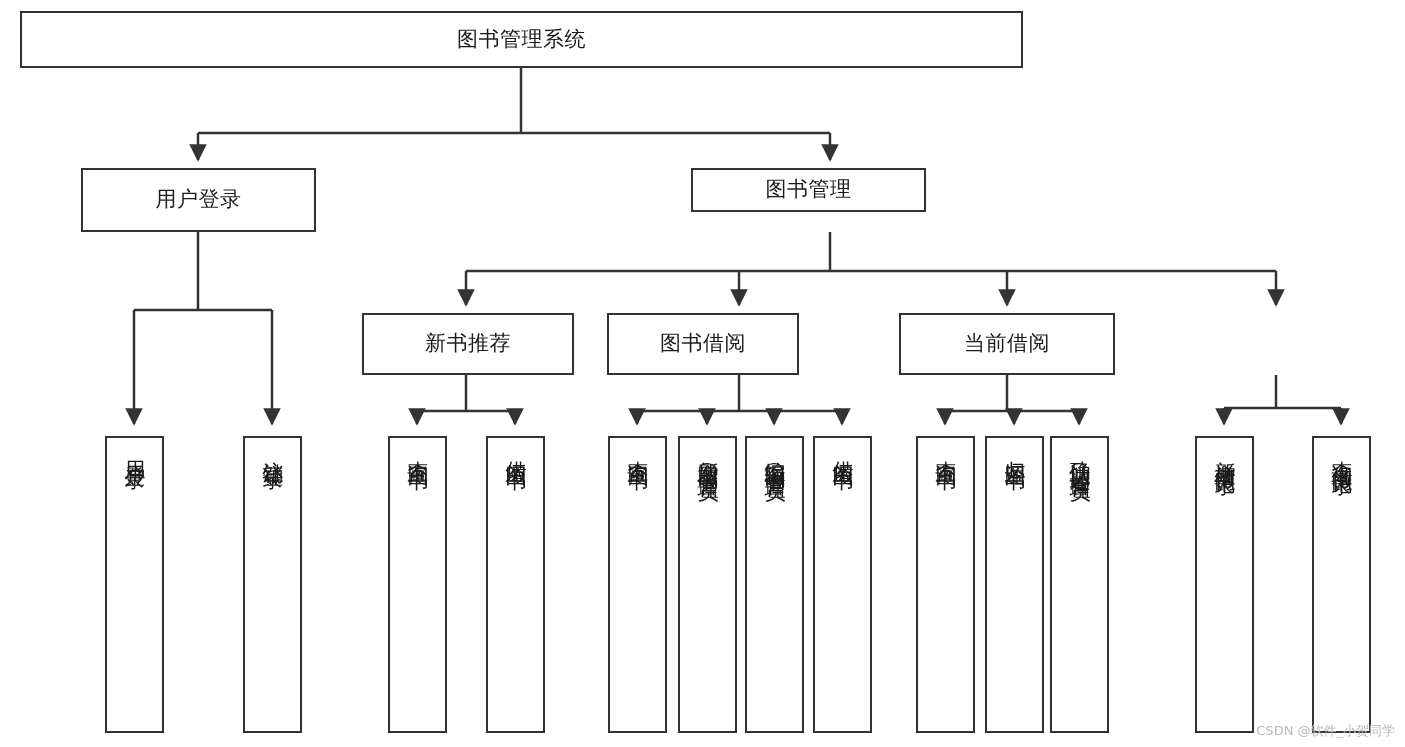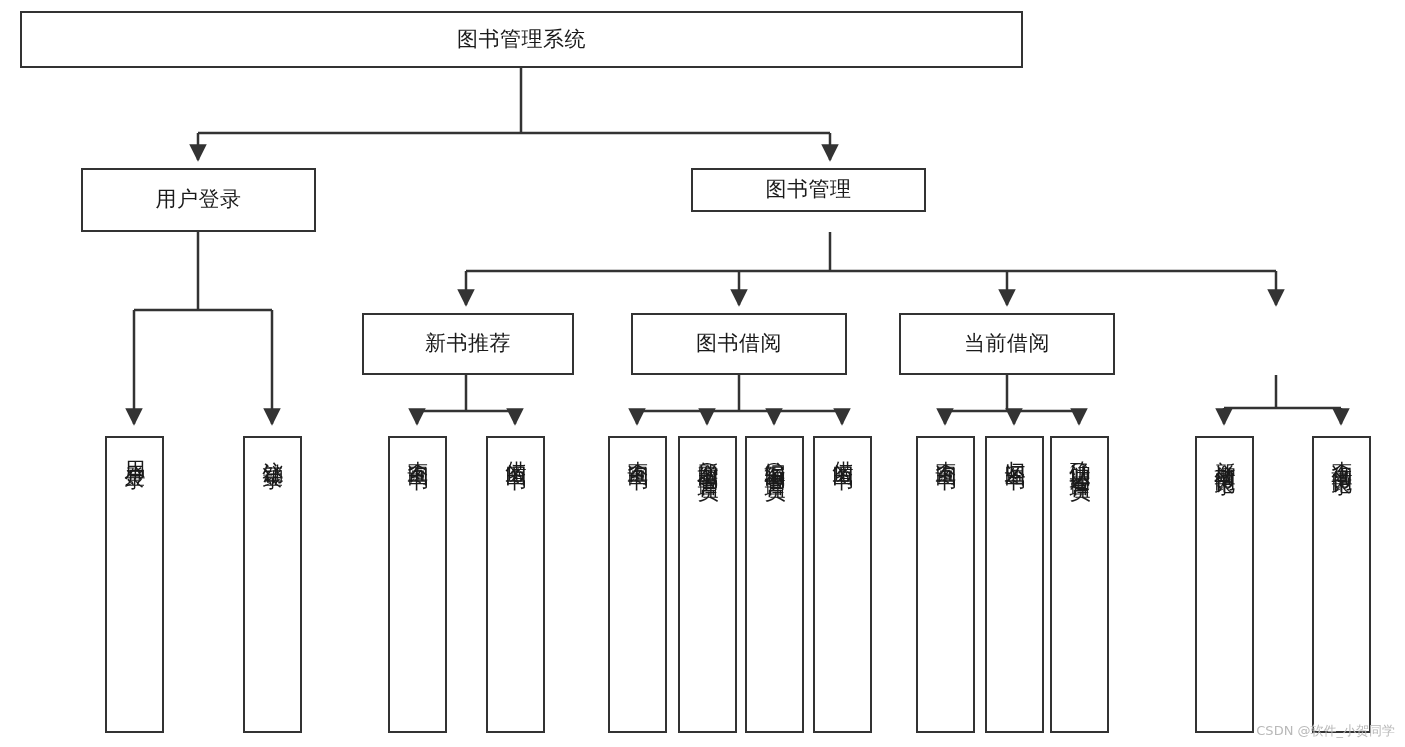--- a/index.html
+++ b/index.html
@@ -128,21 +128,21 @@
   <div class="node-box node-h" style="left:81px; top:168px; width:235px; height:64px;">
     <span class="node-label">用户登录</span>
   </div>
   <div class="node-box node-h" style="left:691px; top:168px; width:235px; height:44px;">
     <span class="node-label">图书管理</span>
   </div>
 
   <div class="node-box node-h" style="left:362px; top:313px; width:212px; height:62px;">
     <span class="node-label">新书推荐</span>
   </div>
-  <div class="node-box node-h" style="left:631px; top:313px; width:216px; height:62px;">
+  <div class="node-box node-h" style="left:607px; top:313px; width:192px; height:62px;">
     <span class="node-label">图书借阅</span>
   </div>
   <div class="node-box node-h" style="left:899px; top:313px; width:216px; height:62px;">
     <span class="node-label">当前借阅</span>
   </div>
 
   <div class="node-box node-v" style="left:105px; top:436px; width:59px; height:297px;">
     <span class="node-label">用户登录</span>
   </div>
   <div class="node-box node-v" style="left:243px; top:436px; width:59px; height:297px;">

